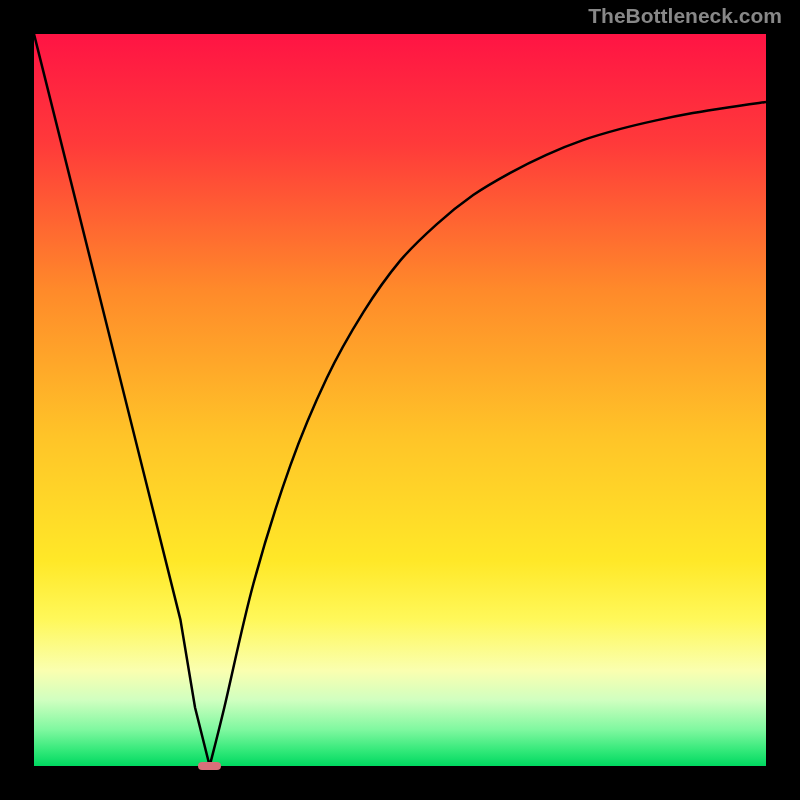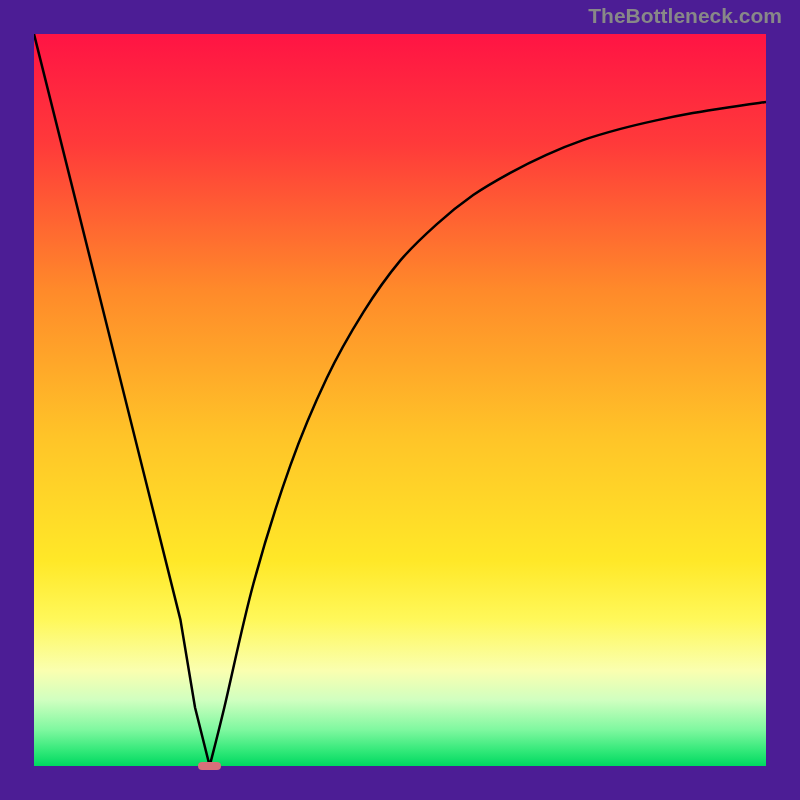--- a/index.html
+++ b/index.html
@@ -9,21 +9,21 @@
     }
     body {
       width: 800px;
       height: 800px;
       position: relative;
       font-family: Arial, sans-serif;
     }
     .outer-frame {
       width: 800px;
       height: 800px;
-      background: #4c1d95;
+      background: #000000;
       position: relative;
     }
     .watermark {
       position: absolute;
       top: 4px;
       right: 18px;
       color: #888;
       font-size: 21px;
       font-weight: bold;
       z-index: 10;

